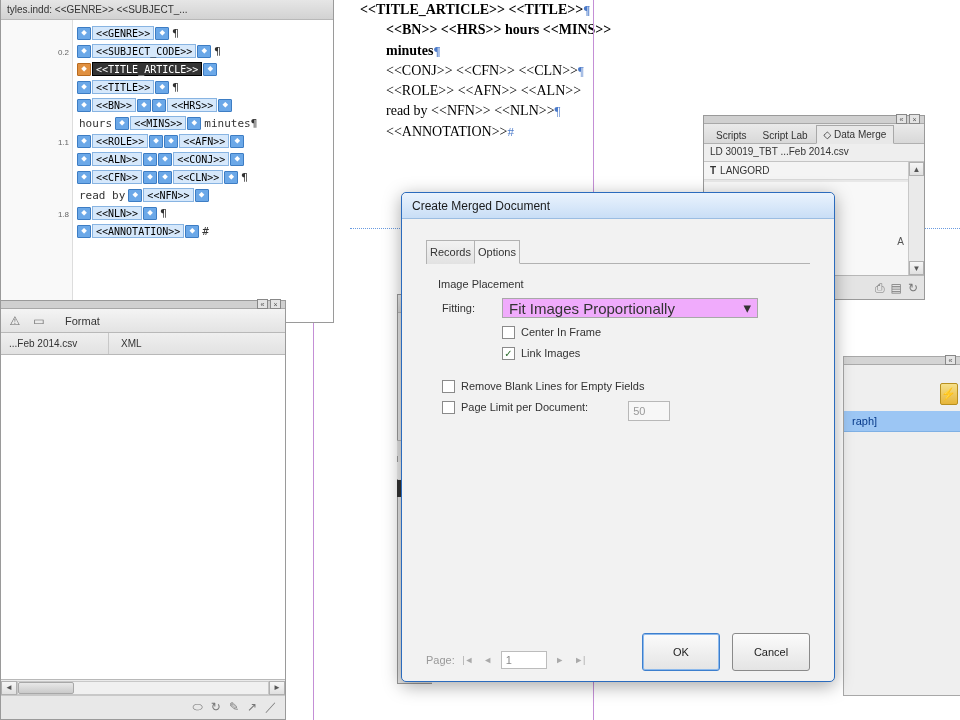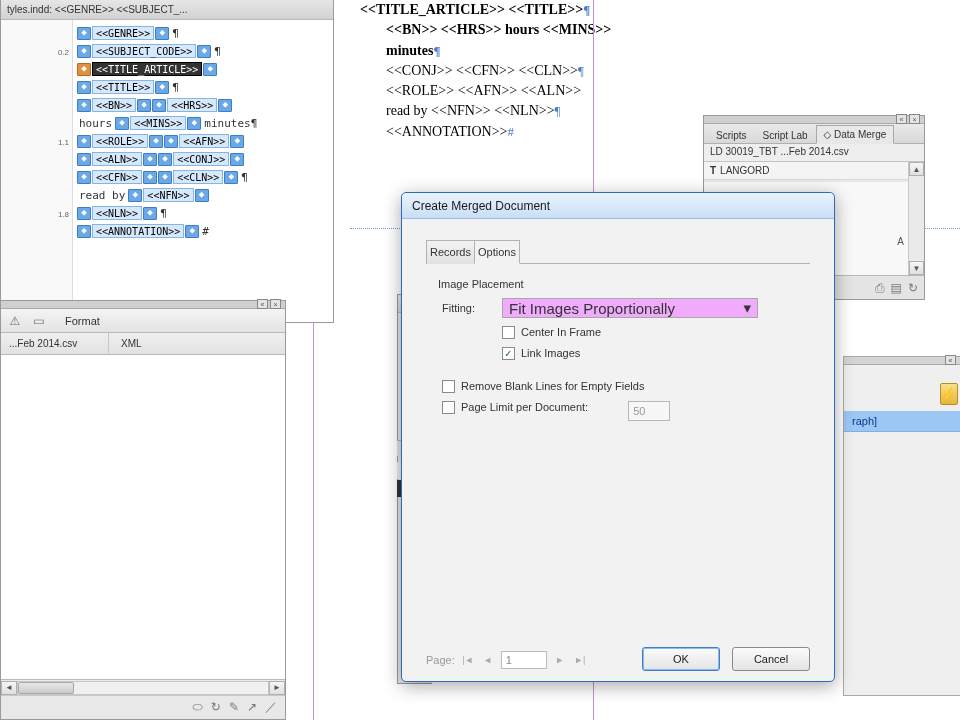--- a/index.html
+++ b/index.html
@@ -77,21 +77,21 @@
 .dropdown{flex:0 0 256px;height:20px;border:1px solid #a8a8a8;background:#f0abfc;display:flex;align-items:center;justify-content:space-between;padding:0 6px;font-size:15px}
 .chk{width:13px;height:13px;border:1px solid #8a8a8a;background:#fff;margin-right:6px;display:inline-flex;align-items:center;justify-content:center;font-size:10px;color:#2a6b2a}
 .chkrow{display:flex;align-items:flex-start;margin:0 0 8px 28px;font-size:11px;color:#333}
 .chkrow.top{margin-left:16px}
 .numbox{width:42px;height:20px;border:1px solid #b8b8b8;background:#f7f7f7;color:#999;padding:0 4px;font-size:11px;display:inline-flex;align-items:center;margin-left:40px}
 .dlg-bottom{position:absolute;left:24px;right:24px;bottom:42px}
 .pager{position:absolute;left:24px;bottom:12px;display:flex;align-items:center;gap:6px;font-size:11px;color:#999}
 .pager .pbtn{width:14px;height:14px;color:#aaa;display:flex;align-items:center;justify-content:center;font-size:9px}
 .pager input{width:46px;height:18px;border:1px solid #bcbcbc;background:#fff;font-size:11px;padding:0 4px;color:#888}
 .dlg-actions{position:absolute;right:24px;bottom:10px;display:flex;gap:12px}
-.btn{width:78px;height:24px;border:1px solid #8a8a8a;border-radius:3px;background:linear-gradient(#fbfbfb,#e4e4e4);font-size:11px;color:#222;display:flex;align-items:center;justify-content:center;cursor:pointer}
+.btn{width:78px;height:38px;border:1px solid #8a8a8a;border-radius:3px;background:linear-gradient(#fbfbfb,#e4e4e4);font-size:11px;color:#222;display:flex;align-items:center;justify-content:center;cursor:pointer}
 .btn.default{border:1px solid #3d7fce;box-shadow:0 0 0 1px #8cb9ec inset}
 .truncate{white-space:nowrap;overflow:hidden;text-overflow:ellipsis;max-width:100%}
 </style>
 </head>
 <body>
 
 <div class="page-area">
   <div class="page-text" id="page-lines">
       <div class="line bold" style="padding-left: 0px;">&lt;&lt;TITLE_ARTICLE&gt;&gt; &lt;&lt;TITLE&gt;&gt;<span class="pmark">¶</span></div>
       <div class="line bold" style="padding-left: 26px;">&lt;&lt;BN&gt;&gt; &lt;&lt;HRS&gt;&gt; hours &lt;&lt;MINS&gt;&gt;</div>

